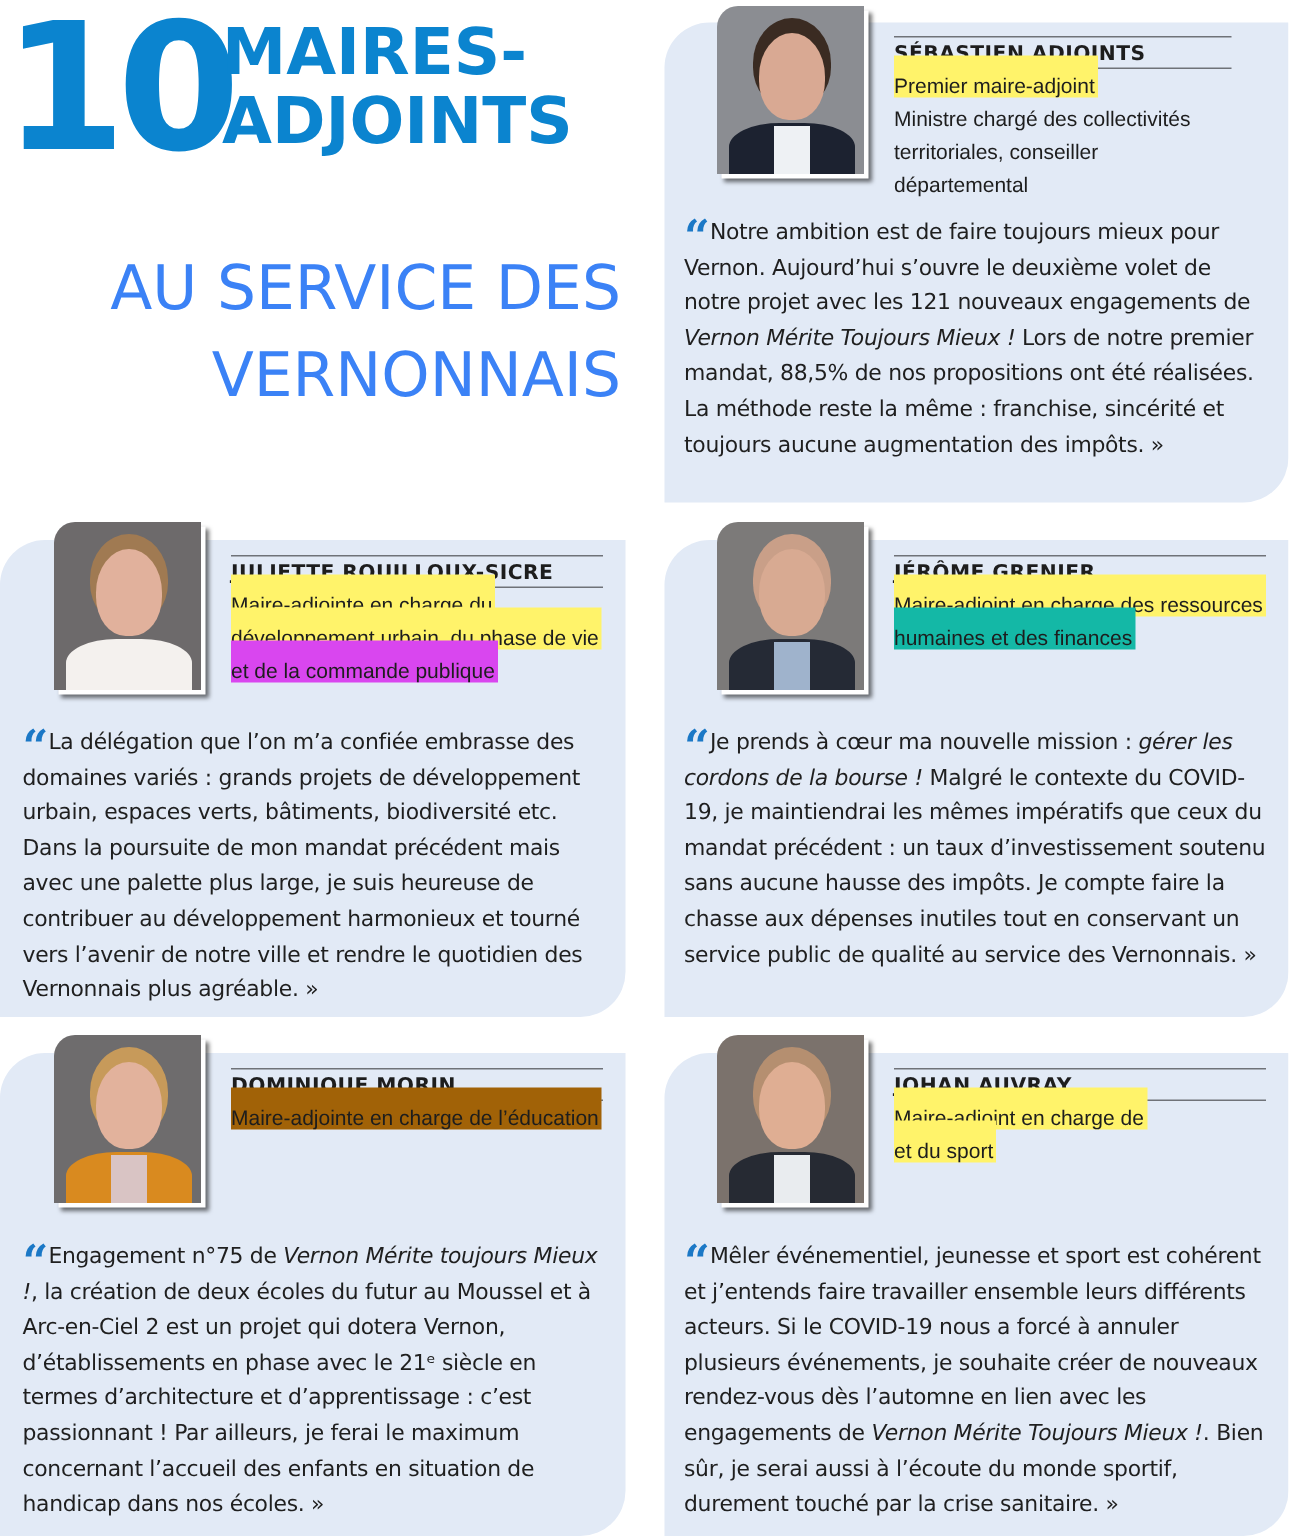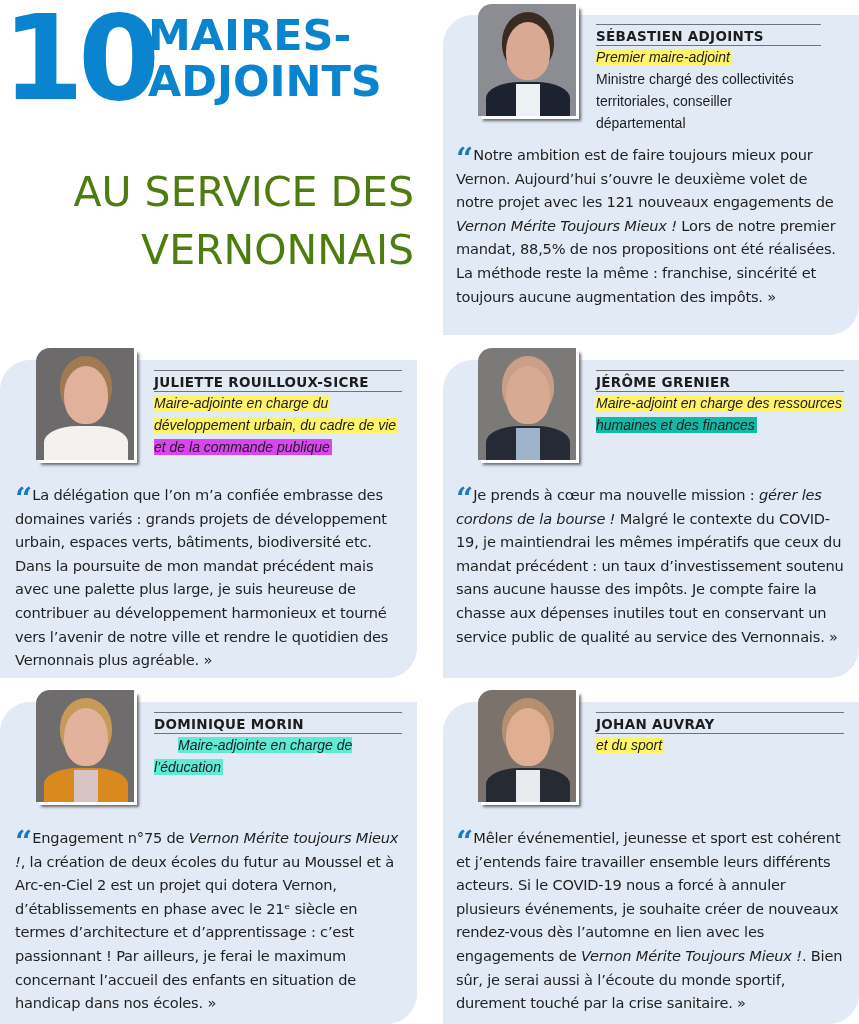--- a/index.html
+++ b/index.html
@@ -2,34 +2,34 @@
 <html><head>
   <meta charset="utf-8">
   <style>
     * { box-sizing: border-box; margin: 0; padding: 0; }
     html, body { width: 859px; height: 1024px; background: #ffffff; overflow: hidden; }
     body { position: relative; font-family: "Liberation Sans", sans-serif; color: #1c1c1c; }
 
     .headline { position: absolute; left: 0; top: 0; width: 430px; height: 300px; }
     .big-num { position: absolute; left: 2px; top: 2px; font-family: "DejaVu Sans", sans-serif; font-weight: bold; font-size: 118px; line-height: 112px; color: #0b84cf; letter-spacing: -6px; }
     .blue-title { position: absolute; left: 148px; top: 12px; font-family: "DejaVu Sans", sans-serif; font-weight: bold; font-size: 43px; line-height: 46px; color: #0b84cf; letter-spacing: 0px; }
-    .black-title { position: absolute; right: 16px; top: 163px; font-family: "DejaVu Sans", sans-serif; font-size: 41px; line-height: 58px; color: #4d7c0f; text-align: right; font-weight: 500; }
+    .black-title { position: absolute; right: 16px; top: 163px; font-family: "DejaVu Sans", sans-serif; font-size: 41px; line-height: 58px; color: #3b82f6; text-align: right; font-weight: 500; }
 
     .card { position: absolute; background: #e2eaf6; border-radius: 30px 0 30px 0; }
     .photo { position: absolute; width: 98px; height: 112px; border-radius: 14px 0 0 0; overflow: hidden;
              box-shadow: 3px 3px 0 #ffffff, 5px 5px 3px rgba(0,0,0,0.55); }
     .photo-bg { width: 100%; height: 100%; position: relative; }
     .head-shape { position: absolute; border-radius: 50% 50% 45% 45%; }
     .body-shape { position: absolute; border-radius: 40% 40% 0 0; }
 
     .info { position: absolute; }
     .name { font-family: "DejaVu Sans", sans-serif; font-weight: bold; font-size: 13.5px; letter-spacing: 0.3px; color: #1d1d1d;
             border-top: 1.5px solid #6f7278; border-bottom: 1.5px solid #6f7278; padding: 3px 0 1px 0; }
     .role { font-family: "Liberation Sans Narrow", "Liberation Sans", sans-serif; font-size: 14px; line-height: 22px; color: #1d1d1d; transform-origin: left; }
-    .role .hl { background: #fff36a; padding: 0 2px 0 0; font-style: italic; }
+    .role .hl { background: #fff36a; padding: 12px 2px 0 0; }
     .role-plain { font-size: 14px; line-height: 22px; color: #1d1d1d; }
 
     .quote { position: absolute; font-family: "DejaVu Sans", sans-serif; font-size: 14.6px; line-height: 23.6px; color: #1f1f1f; letter-spacing: -0.2px; }
     .quote .qmark { color: #1b78c6; font-family: "DejaVu Serif", serif; font-weight: bold; font-size: 30px; line-height: 10px; vertical-align: -9px; margin-right: 3px; letter-spacing: -3px; }
     .quote i { font-style: italic; text-align: center; }
   </style>
 </head>
 <body>
 
 <div class="headline">
@@ -69,21 +69,21 @@
       <div class="body-shape" style="left:8px; top:78px; width:84px; height:40px; background:#f4f1ee"></div>
       <div class="body-shape" style="left:38px; top:80px; width:24px; height:36px; border-radius:0; background:#f4f1ee"></div>
       <div class="head-shape" style="left:24px; top:8px; width:52px; height:60px; background:#a07a52"></div>
       <div class="head-shape" style="left:28px; top:18px; width:44px; height:58px; background:#e1b19c"></div>
     </div>
   </div>
 <div class="info" style="left:154px; top:370px; width:248px;">
   <div class="name">JULIETTE ROUILLOUX-SICRE</div>
   <div class="role">
       <div><span class="hl" style="background: rgb(255, 243, 106);">Maire-adjointe en charge du</span></div>
-      <div><span class="hl" style="background: rgb(255, 243, 106);">développement urbain, du cadre de vie</span></div>
+      <div><span class="hl" style="background: rgb(255, 243, 106);">développement urbain, du phase de vie</span></div>
       <div><span class="hl" style="background: #d946ef;">et de la commande publique</span></div>
     </div>
 </div>
 <div class="quote" style="left:15px; top:483px; width:395px;"><span class="qmark" style="color: rgb(27, 120, 198);">“</span><span>La délégation que l’on m’a confiée embrasse des domaines variés : grands projets de développement urbain, espaces verts, bâtiments, biodiversité etc. Dans la poursuite de mon mandat précédent mais avec une palette plus large, je suis heureuse de contribuer au développement harmonieux et tourné vers l’avenir de notre ville et rendre le quotidien des Vernonnais plus agréable. »</span></div>
 
 <div class="card" style="left:443px; top:360px; width:416px; height:318px;"></div>
 <div class="photo" style="left:478px; top:348px;">
     <div class="photo-bg" style="background:#7c7a79">
       <div class="body-shape" style="left:8px; top:78px; width:84px; height:40px; background:#252a35"></div>
       <div class="body-shape" style="left:38px; top:80px; width:24px; height:36px; border-radius:0; background:#9fb3cc"></div>
@@ -105,33 +105,34 @@
     <div class="photo-bg" style="background:#6e6c6d">
       <div class="body-shape" style="left:8px; top:78px; width:84px; height:40px; background:#d98a1f"></div>
       <div class="body-shape" style="left:38px; top:80px; width:24px; height:36px; border-radius:0; background:#d9c4c4"></div>
       <div class="head-shape" style="left:24px; top:8px; width:52px; height:60px; background:#c79a5a"></div>
       <div class="head-shape" style="left:28px; top:18px; width:44px; height:58px; background:#e2b29c"></div>
     </div>
   </div>
 <div class="info" style="left:154px; top:712px; width:248px;">
   <div class="name">DOMINIQUE MORIN</div>
   <div class="role">
-      <div><span class="hl" style="background: #5eead4; margin-left: 24px;">Maire-adjointe en charge de l’éducation</span></div>
+      <div><span class="hl" style="background: #a16207;">Maire-adjointe en charge de l’éducation</span></div>
     </div>
 </div>
 <div class="quote" style="left:15px; top:826px; width:395px;"><span class="qmark" style="color: rgb(27, 120, 198);">“</span><span>Engagement n°75 de </span><i>Vernon Mérite toujours Mieux !</i><span>, la création de deux écoles du futur au Moussel et à Arc-en-Ciel 2 est un projet qui dotera Vernon, d’établissements en phase avec le 21ᵉ siècle en termes d’architecture et d’apprentissage : c’est passionnant ! Par ailleurs, je ferai le maximum concernant l’accueil des enfants en situation de handicap dans nos écoles. »</span></div>
 
 <div class="card" style="left:443px; top:702px; width:416px; height:322px;"></div>
 <div class="photo" style="left:478px; top:690px;">
     <div class="photo-bg" style="background:#7b726c">
       <div class="body-shape" style="left:8px; top:78px; width:84px; height:40px; background:#262a33"></div>
       <div class="body-shape" style="left:38px; top:80px; width:24px; height:36px; border-radius:0; background:#e9ecef"></div>
       <div class="head-shape" style="left:24px; top:8px; width:52px; height:60px; background:#b58f70"></div>
       <div class="head-shape" style="left:28px; top:18px; width:44px; height:58px; background:#dfae93"></div>
     </div>
   </div>
 <div class="info" style="left:596px; top:712px; width:248px;">
   <div class="name">JOHAN AUVRAY</div>
   <div class="role">
+      <div><span class="hl" style="background: rgb(255, 243, 106);">Maire-adjoint en charge de</span></div>
       <div><span class="hl" style="background: rgb(255, 243, 106);">et du sport</span></div>
     </div>
 </div>
 <div class="quote" style="left:456px; top:826px; width:390px;"><span class="qmark" style="color: rgb(27, 120, 198);">“</span><span>Mêler événementiel, jeunesse et sport est cohérent et j’entends faire travailler ensemble leurs différents acteurs. Si le COVID-19 nous a forcé à annuler plusieurs événements, je souhaite créer de nouveaux rendez-vous dès l’automne en lien avec les engagements de </span><i>Vernon Mérite Toujours Mieux !</i><span>. Bien sûr, je serai aussi à l’écoute du monde sportif, durement touché par la crise sanitaire. »</span></div>
 
 </body></html>

